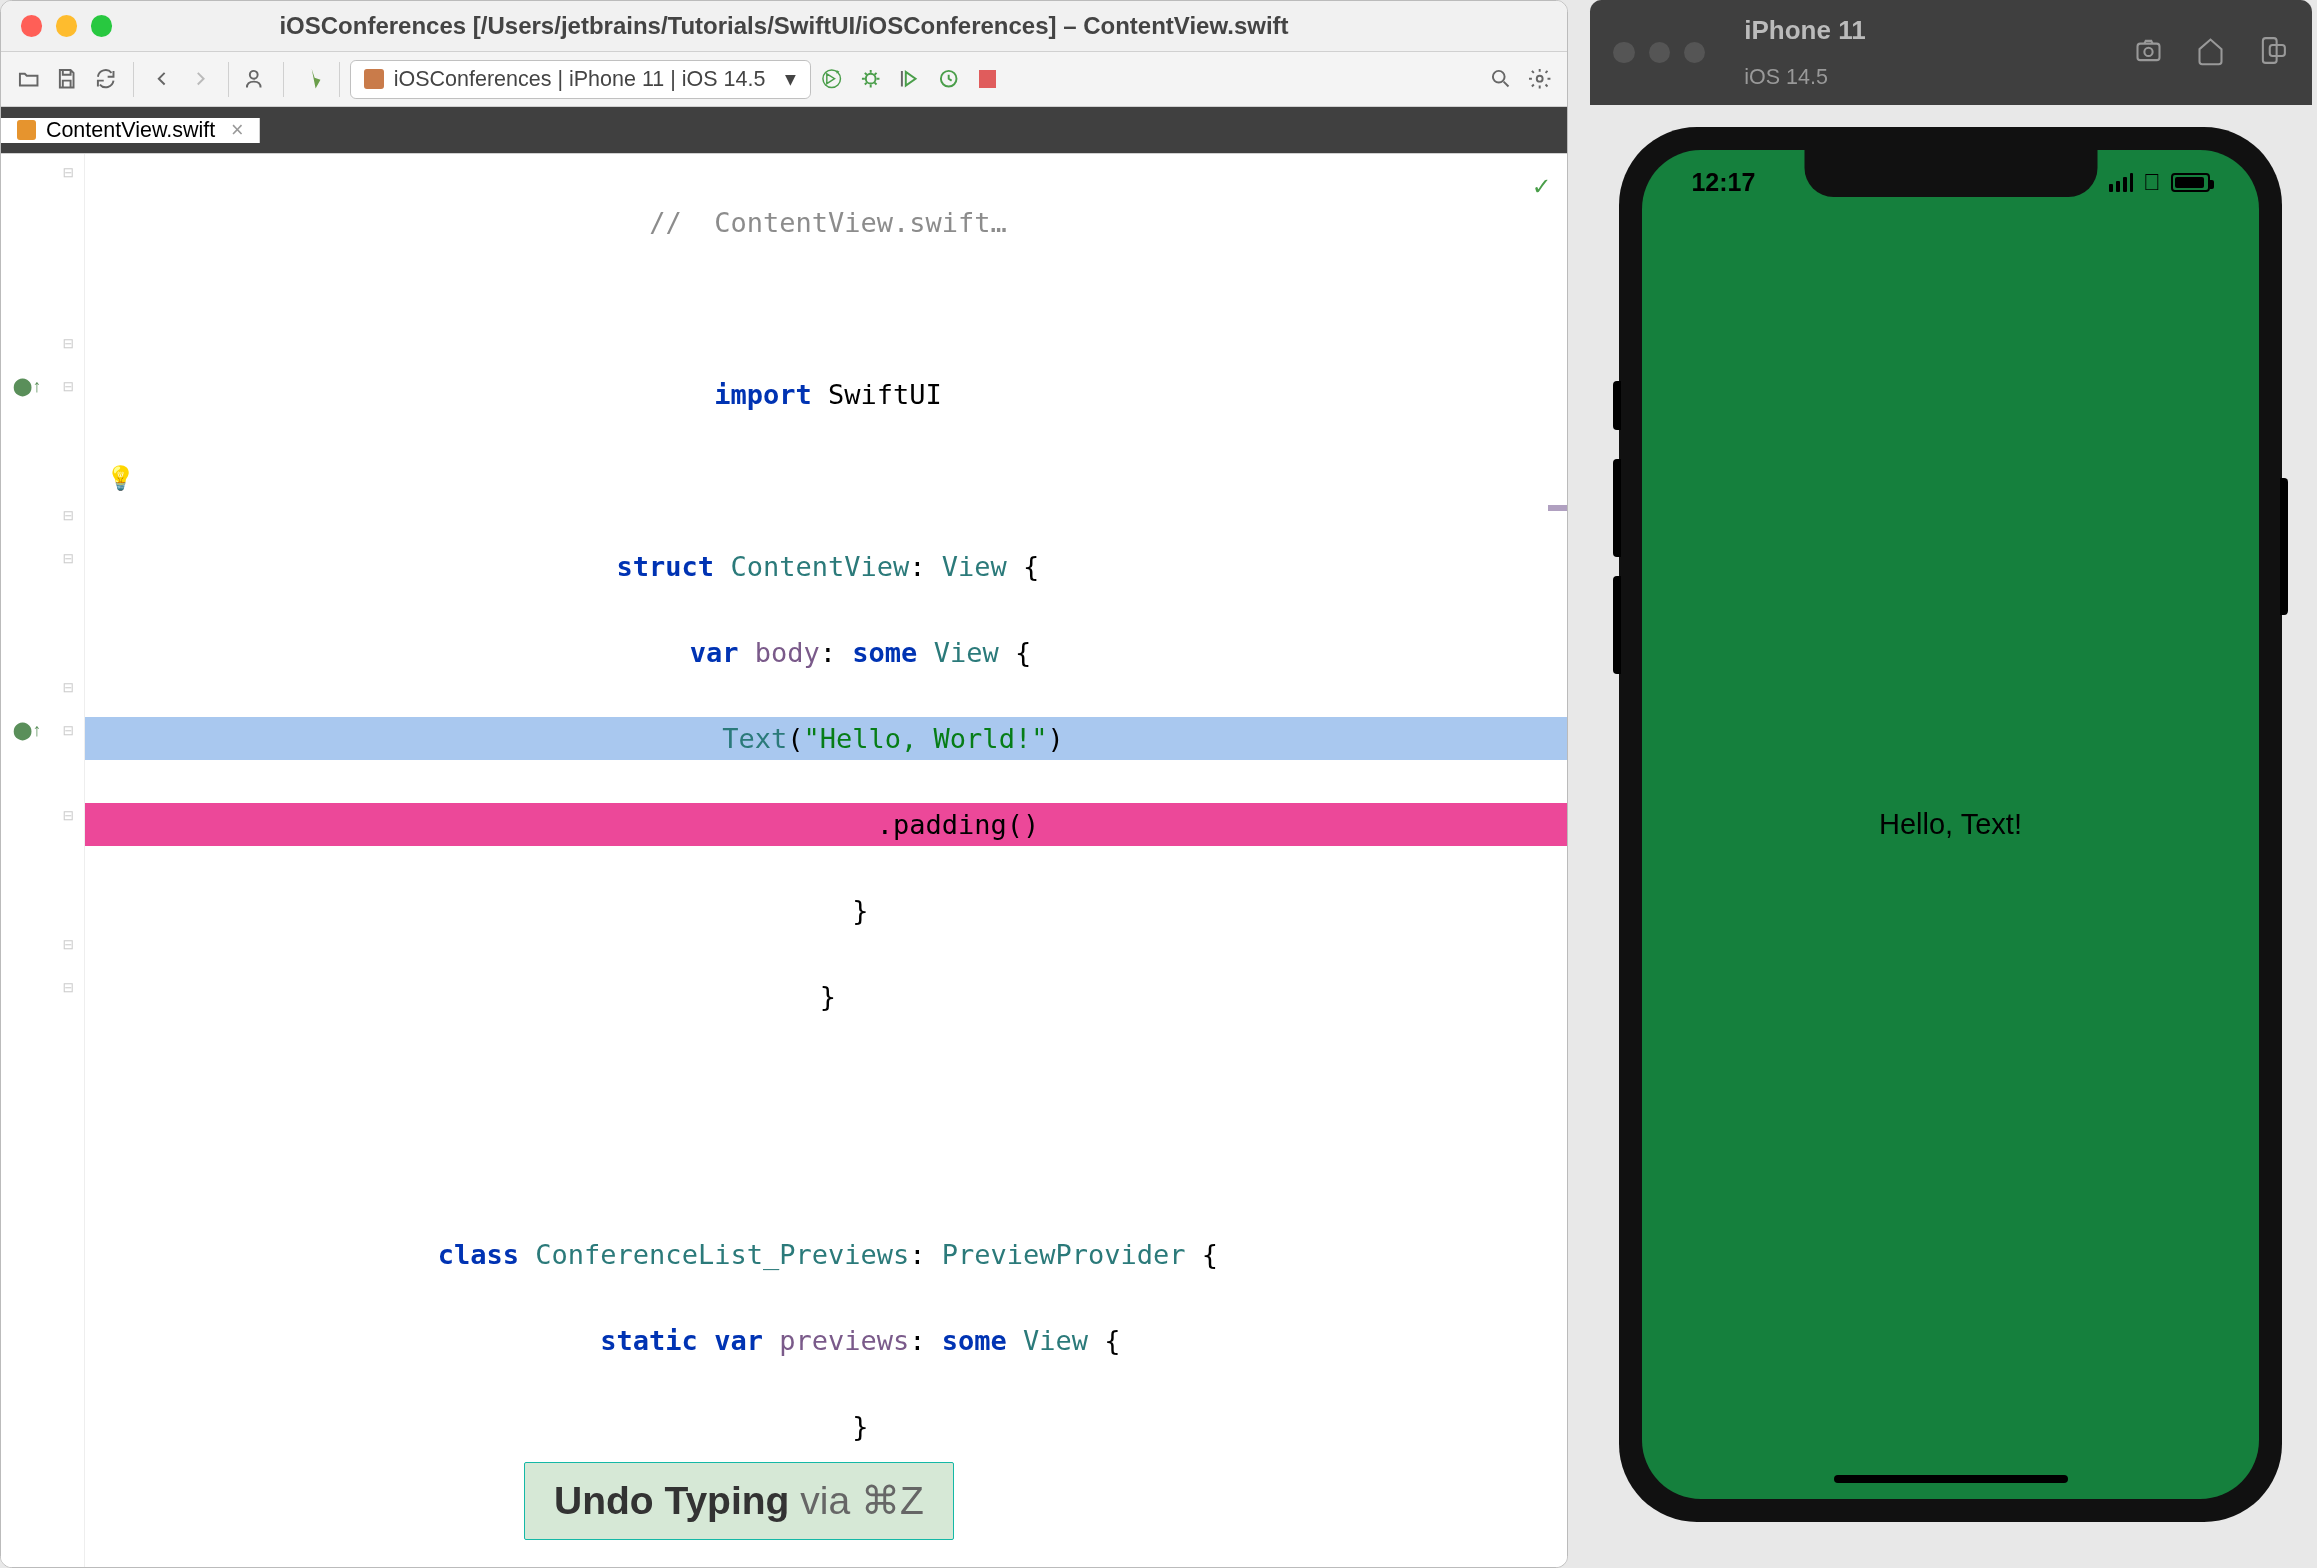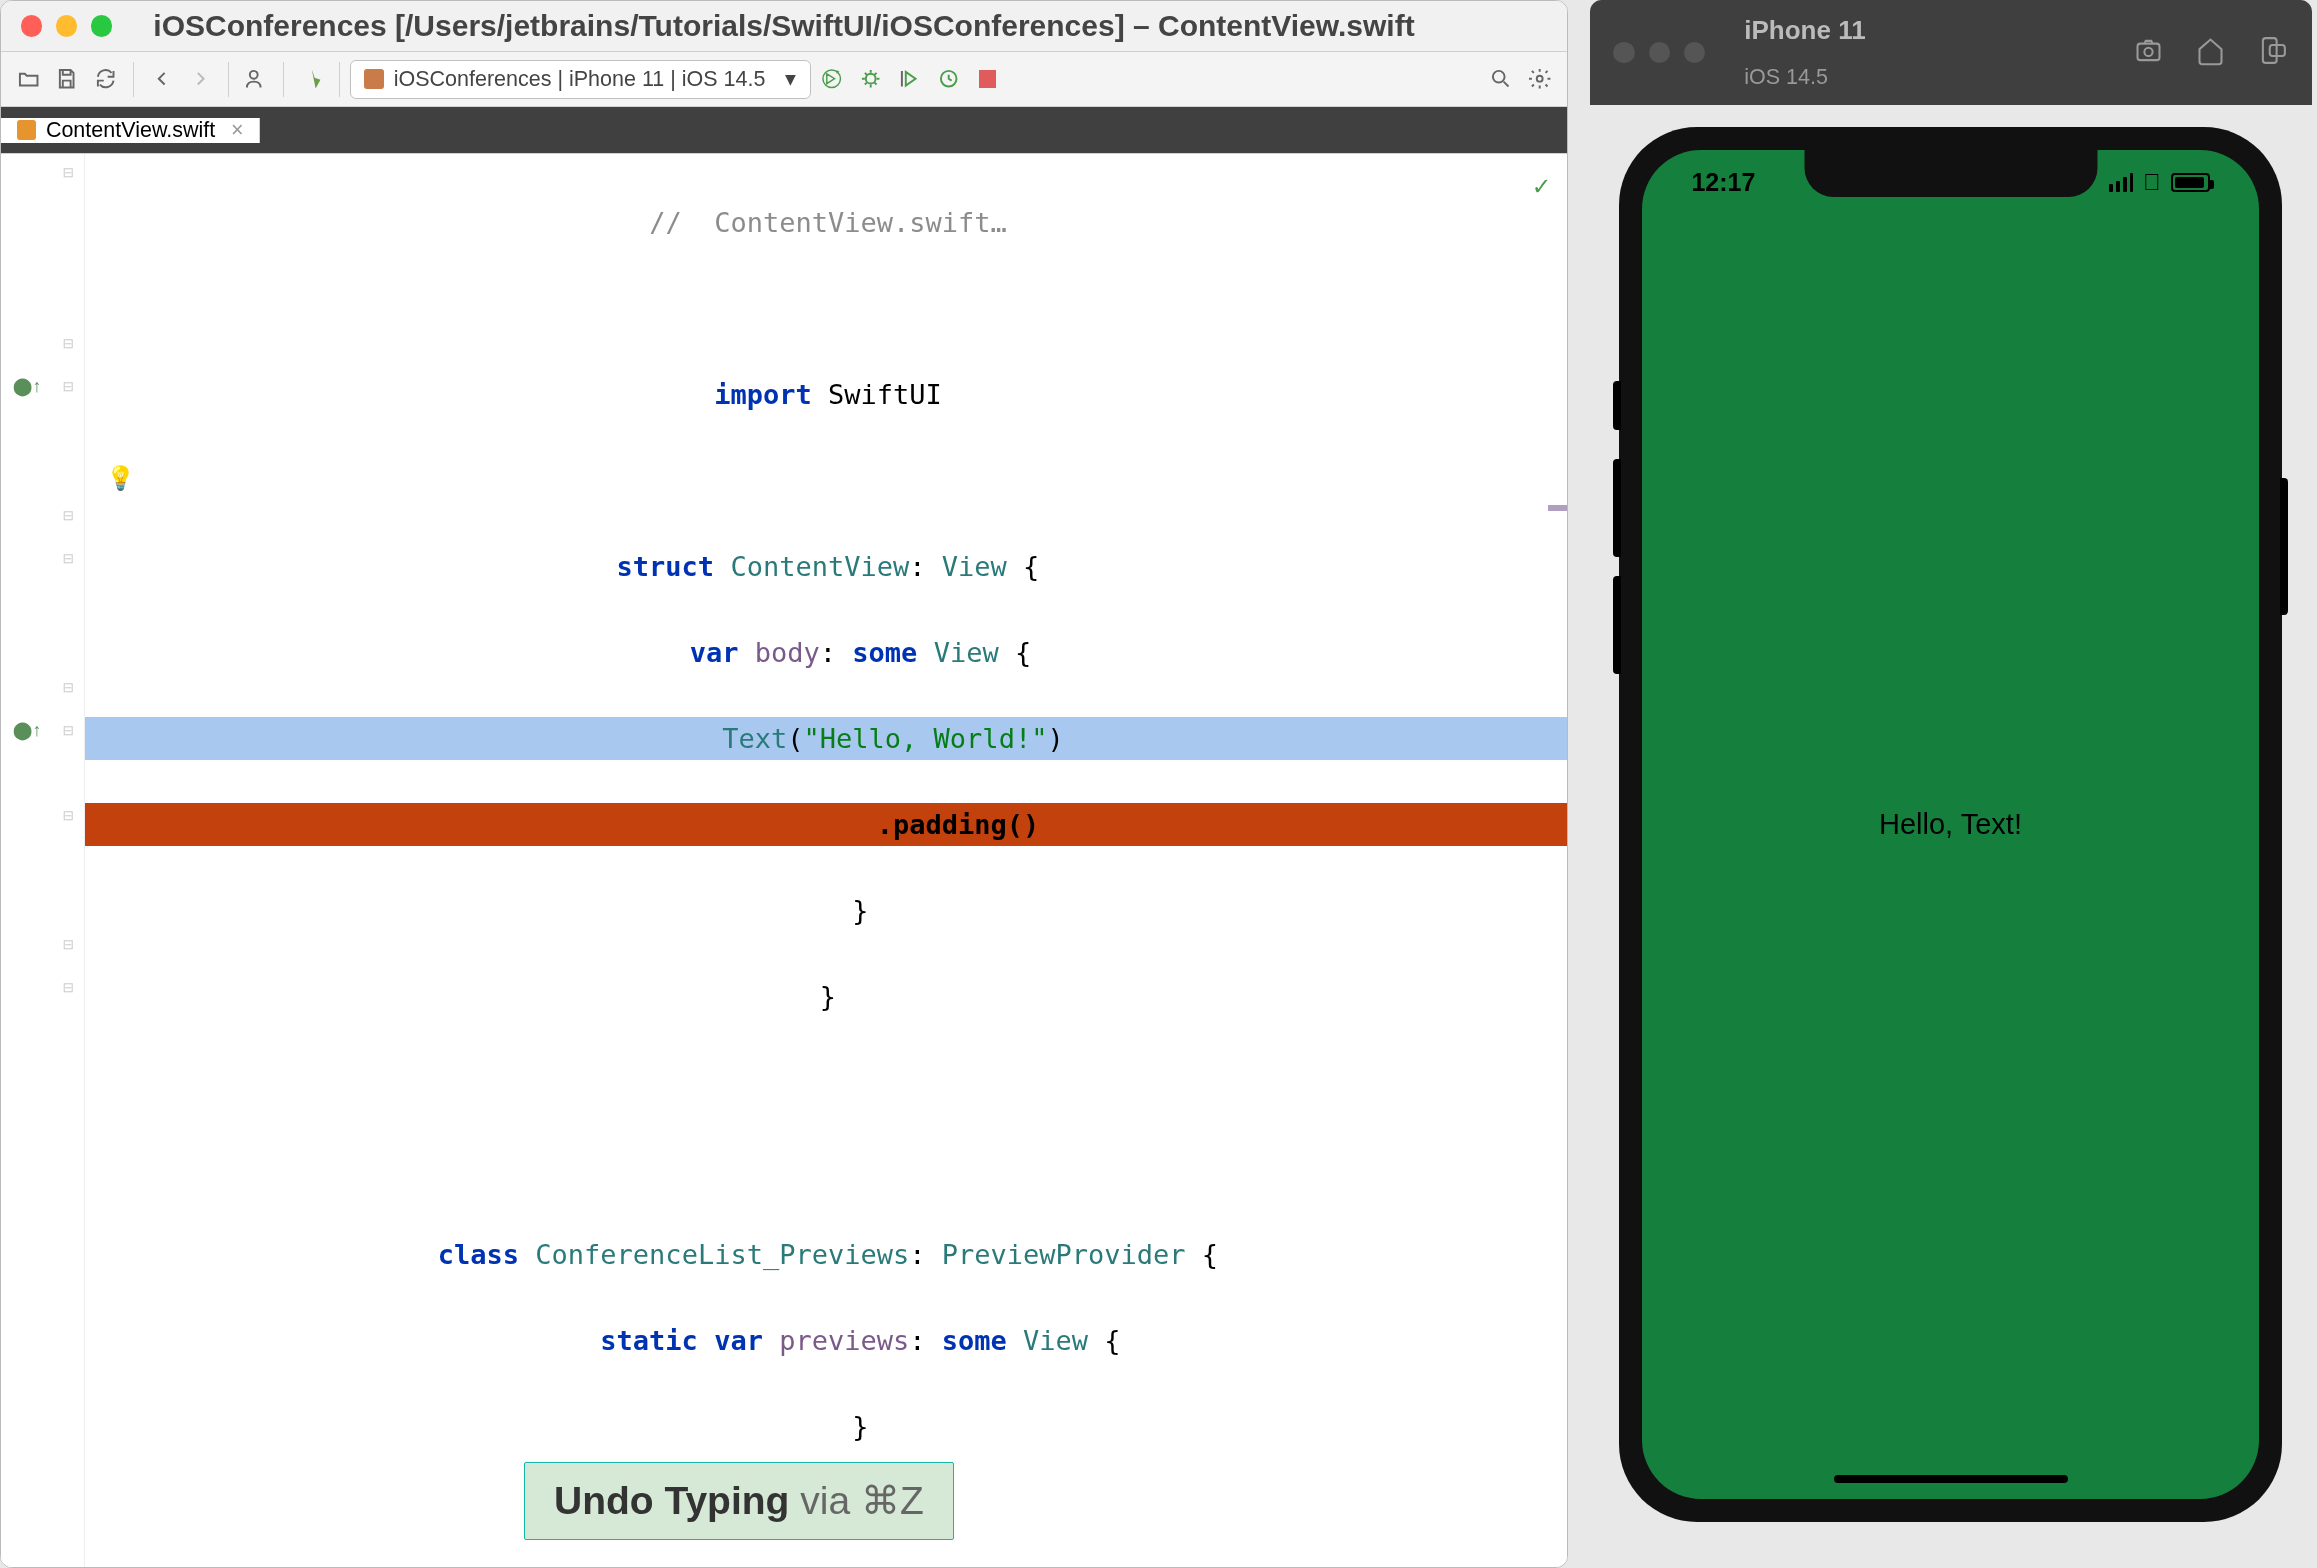--- a/index.html
+++ b/index.html
@@ -30,21 +30,21 @@
 }
 .traffic { display: flex; gap: 13.7px; padding-left: 19.5px; }
 .traffic span { width: 21.5px; height: 21.5px; border-radius: 50%; display: block; }
 .traffic .red { background: #ff5f57; }
 .traffic .yellow { background: #febc2e; }
 .traffic .green { background: #28c840; }
 .title-text {
   position: absolute;
   left: 0; right: 0;
   text-align: center;
-  font-size: 30px;
+  font-size: 24px;
   font-weight: 600;
   color: #444;
   pointer-events: none;
 }
 .toolbar {
   height: 55px;
   display: flex;
   align-items: center;
   background: #f4f4f4;
   border-bottom: 1px solid #d0d0d0;
@@ -124,21 +124,21 @@
   flex: 1;
   font-family: "Menlo", "Consolas", monospace;
   font-size: 27px;
   line-height: 43px;
   white-space: pre;
   padding-top: 3.9px;
   position: relative;
 }
 .code .line { height: 43px; position: relative; padding-left: 3.9px; text-align: center; }
 .line.sel { background: #a9c8ef; }
-.line.cursor { background: #c2410c; font-weight: bold; }
+.line.cursor { background: #ec4899; }
 .kw { color: #0033b3; font-weight: 600; }
 .type { color: #2b7a7a; }
 .typename { color: #2b7a7a; }
 .str { color: #067d17; }
 .comment { color: #8c8c8c; }
 .member { color: #7a5a8a; }
 
 .status-check {
   position: absolute;
   right: 17.6px; top: 9.8px;

